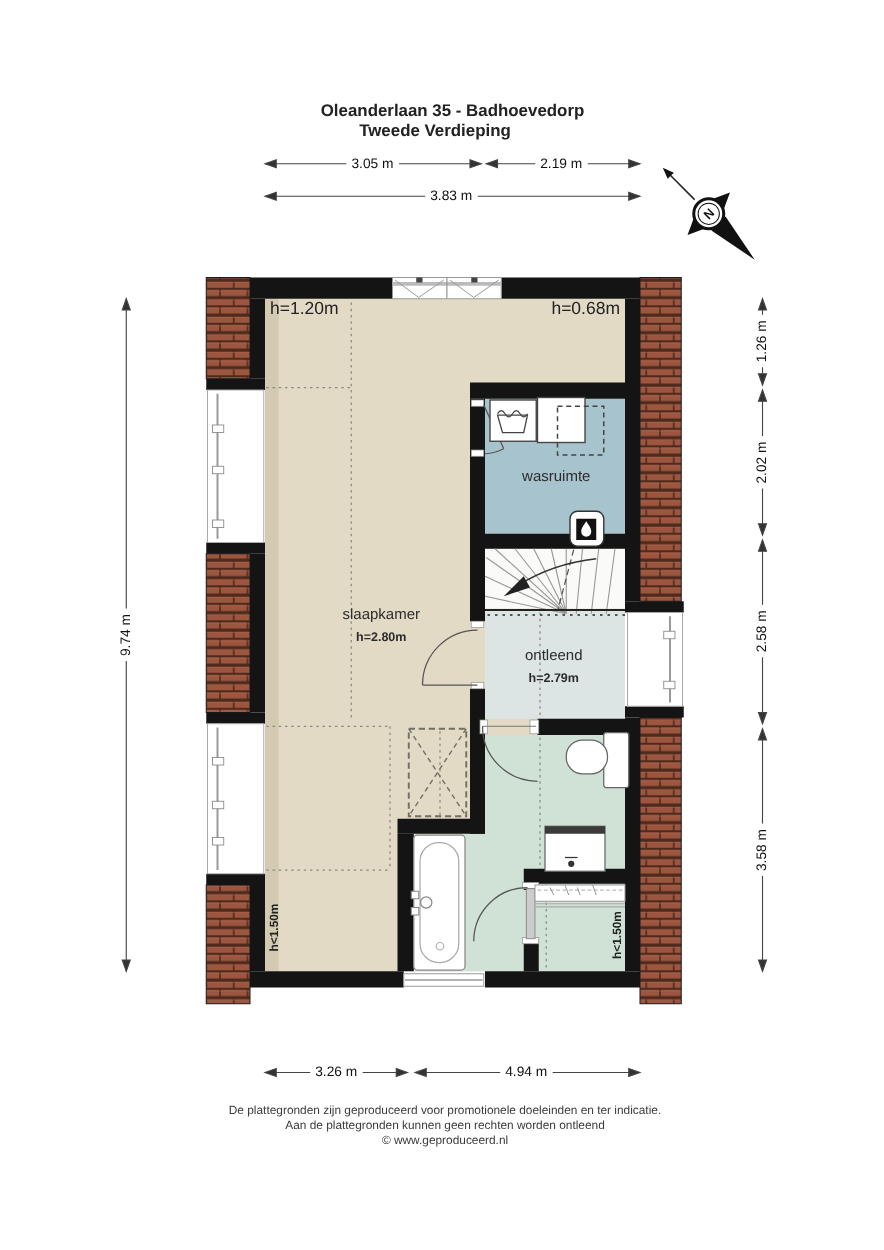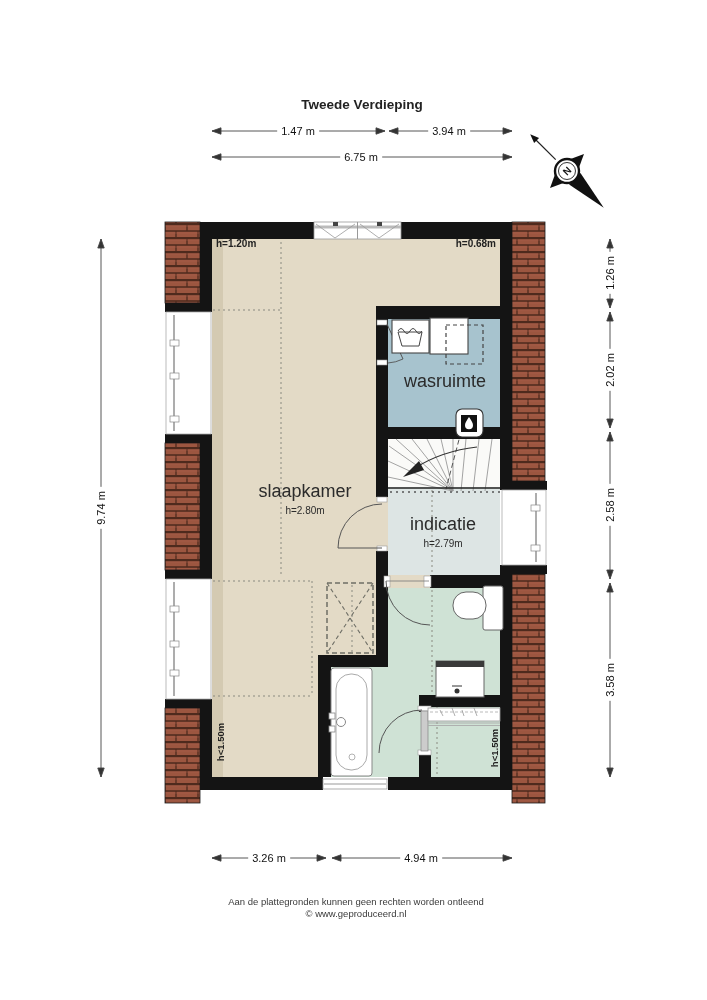--- a/index.html
+++ b/index.html
@@ -3,23 +3,23 @@
 <meta charset="utf-8">
 <style>
   html,body{margin:0;padding:0;background:#fff;}
   #page{position:relative;width:707px;height:1000px;background:#fff;overflow:hidden;
         font-family:"Liberation Sans",sans-serif;color:#1a1a1a;}
   #plan-svg{position:absolute;left:0;top:0;}
   .lbl{position:absolute;white-space:nowrap;}
   .title{font-size:13.5px;font-weight:bold;color:#222;transform:translate(-50%,-50%);}
   .dim{font-size:11px;color:#111;background:#fff;padding:0 4px;transform:translate(-50%,-50%);}
   .dim.vert{transform:translate(-50%,-50%) rotate(-90deg);}
-  .room-name{font-size:18px;color:#2b2b2b;transform:translate(-50%,-50%);}
-  .room-h{font-size:10px;font-weight:normal;color:#2b2b2b;transform:translate(-50%,-50%);}
-  .corner-h{font-size:10px;font-weight:bold;color:#222;}
+  .room-name{font-size:12px;color:#2b2b2b;transform:translate(-50%,-50%);}
+  .room-h{font-size:10px;font-weight:bold;color:#2b2b2b;transform:translate(-50%,-50%);}
+  .corner-h{font-size:14px;font-weight:normal;color:#222;}
   .knee{font-size:9.5px;font-weight:bold;color:#222;transform:translate(-50%,-50%) rotate(-90deg);}
   .foot{font-size:9.5px;color:#3a3a3a;transform:translate(-50%,-50%);}
 </style>
 </head>
 <body>
 
 <div id="page">
 
 <svg id="plan-svg" width="707" height="1000" viewBox="0 0 707 1000">
   <defs>
@@ -267,43 +267,45 @@
 
     <path d="M212,858H326"></path>
         <polygon points="212,858 221,854.8 221,861.2"></polygon>
         <polygon points="326,858 317,854.8 317,861.2"></polygon>
     <path d="M332,858H512"></path>
         <polygon points="332,858 341,854.8 341,861.2"></polygon>
         <polygon points="512,858 503,854.8 503,861.2"></polygon>
   </g>
 </svg>
 
-<div class="lbl title" style="left:362px;top:104px">Tweede Verdieping</div>
-
-<div class="lbl dim" style="left:298px;top:131px">1.47 m</div>
-<div class="lbl dim" style="left:449px;top:131px">3.94 m</div>
-<div class="lbl dim" style="left:361px;top:157px">6.75 m</div>
+<div class="lbl title" style="left:362px;top:88px">Oleanderlaan 35 - Badhoevedorp</div>
+<div class="lbl title" style="left:348px;top:104px">Tweede Verdieping</div>
+
+<div class="lbl dim" style="left:298px;top:131px">3.05 m</div>
+<div class="lbl dim" style="left:449px;top:131px">2.19 m</div>
+<div class="lbl dim" style="left:361px;top:157px">3.83 m</div>
 
 <div class="lbl dim vert" style="left:101px;top:508px">9.74 m</div>
 
 <div class="lbl dim vert" style="left:610px;top:273px">1.26 m</div>
 <div class="lbl dim vert" style="left:610px;top:370px">2.02 m</div>
 <div class="lbl dim vert" style="left:610px;top:505px">2.58 m</div>
 <div class="lbl dim vert" style="left:610px;top:680px">3.58 m</div>
 
 <div class="lbl dim" style="left:269px;top:858px">3.26 m</div>
 <div class="lbl dim" style="left:421px;top:858px">4.94 m</div>
 
 <div class="lbl corner-h" style="left:216px;top:238px">h=1.20m</div>
 <div class="lbl corner-h" style="right:211px;top:238px">h=0.68m</div>
 <div class="lbl knee" style="left:220px;top:742px">h&lt;1.50m</div>
 <div class="lbl knee" style="left:494px;top:748px">h&lt;1.50m</div>
 
 <div class="lbl room-name" style="left:305px;top:491px">slaapkamer</div>
 <div class="lbl room-h" style="left:305px;top:510px">h=2.80m</div>
 <div class="lbl room-name" style="left:445px;top:381px">wasruimte</div>
-<div class="lbl room-name" style="left:443px;top:524px">indicatie</div>
+<div class="lbl room-name" style="left:443px;top:524px">ontleend</div>
 <div class="lbl room-h" style="left:443px;top:543px">h=2.79m</div>
 
+<div class="lbl foot" style="left:356px;top:889px">De plattegronden zijn geproduceerd voor promotionele doeleinden en ter indicatie.</div>
 <div class="lbl foot" style="left:356px;top:901px">Aan de plattegronden kunnen geen rechten worden ontleend</div>
 <div class="lbl foot" style="left:356px;top:913px">© www.geproduceerd.nl</div>
 
 </div>
 
 </body></html>

